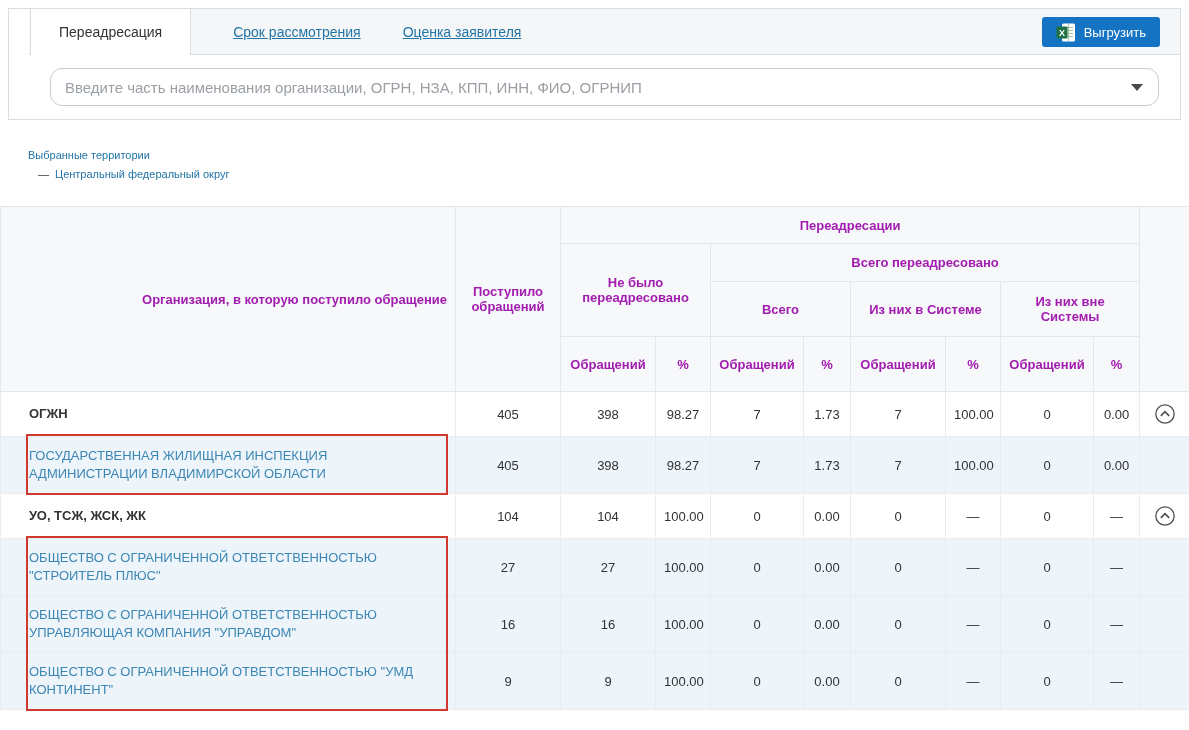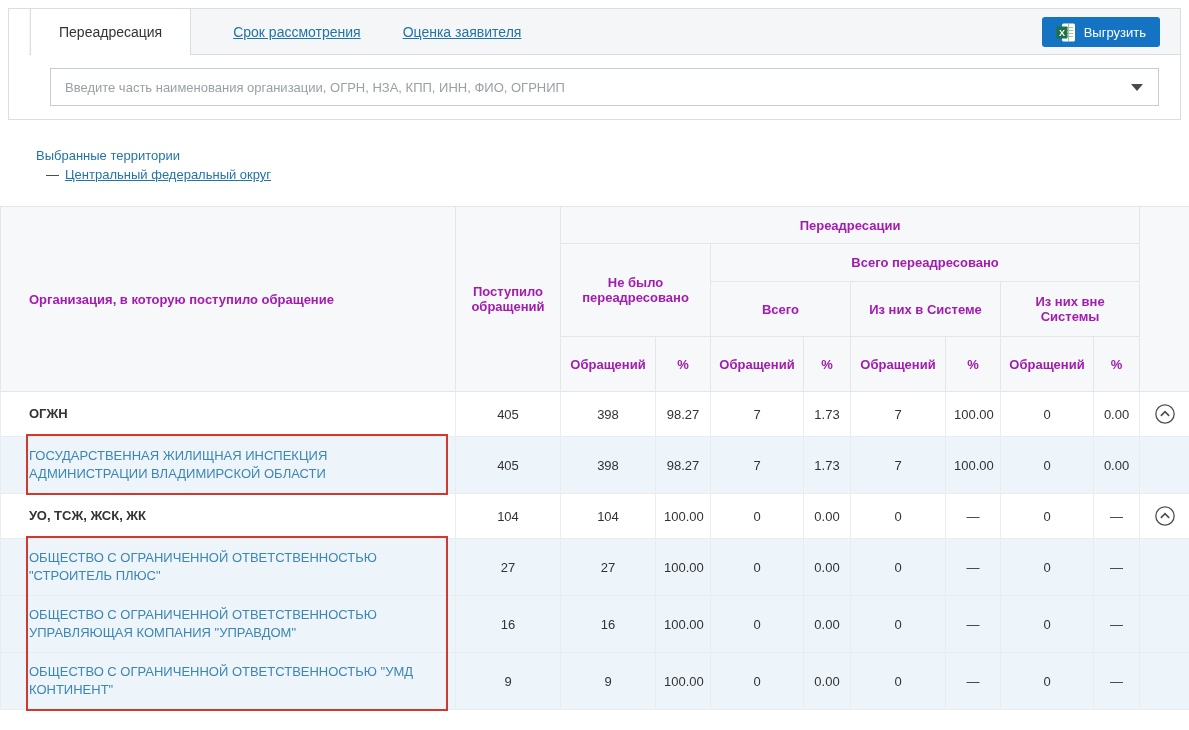--- a/index.html
+++ b/index.html
@@ -23,47 +23,47 @@
     color:var(--link-blue,#2374a6); text-decoration:underline; cursor:pointer;
   }
   .export-btn {
     margin-left:auto; margin-right:20px; align-self:center; display:flex; align-items:center; gap:8px;
     background:var(--accent-blue,#1573c4); color:#fff; border:none; border-radius:3px;
     padding:6px 14px; font-size:13px; cursor:pointer; height:30px;
   }
   .search-row { padding:13px 21px; background:#fff; }
   .search-box { position:relative; }
   .search-input {
-    width:100%; height:38px; border:1px solid #c6ccd2; border-radius:0;
-    padding:0 44px 0 14px; font-size:13px; color:#333; outline:none;
+    width:100%; height:38px; border:1px solid #c6ccd2; border-radius:12px;
+    padding:0 44px 0 14px; font-size:15px; color:#333; outline:none;
   }
   .search-input::placeholder { color:#9aa0a6; }
   .chevron-down {
     position:absolute; right:16px; top:16px; width:0; height:0;
     border-left:6px solid transparent; border-right:6px solid transparent; border-top:7px solid #4a4a4a;
   }
 
   
-  .territories { margin:26px 0 22px 36px; font-size:13px; line-height:19px; }
+  .territories { margin:26px 0 22px 28px; font-size:11px; line-height:19px; }
   .terr-title { color:var(--link-blue,#2374a6); cursor:pointer; }
   .terr-row { white-space:nowrap; }
   .terr-row.lvl1 { margin-left:10px; }
   .terr-row.lvl2 { margin-left:29px; }
   .terr-dash { color:#333; margin-right:6px; }
-  .terr-link { color:var(--link-blue,#2374a6); cursor:pointer;text-decoration:underline; }
+  .terr-link { color:var(--link-blue,#2374a6); cursor:pointer; }
 
   
   .table-wrap { position:relative; }
   table { width:100%; border-collapse:collapse; table-layout:fixed; font-size:13px; }
   th {
     background:#f6f8fa; border:1px solid #e3e7ea; font-weight:bold; color:#a21caf;
     text-align:center; padding:6px 8px;
   }
   tr.h1 { height:37px; } tr.h2 { height:38px; } tr.h3 { height:55px; } tr.h4 { height:55px; }
-  th.org-h { text-align:left; padding-left:28px; }
+  th.org-h { text-align:right; padding-left:28px; }
   td {
     border:1px solid #e9edf0; text-align:center; padding:6px 8px;
     vertical-align:middle; color:#333; background:inherit;
   }
   td.org-cell { text-align:left; padding-left:28px; padding-right:14px; line-height:18px;margin-top:40px; }
   tr.r-group { height:45px; background:#fff; }
   tr.r-group td.org-cell { font-weight:bold; }
   tr.r-org { height:57px; background:var(--row-alt-bg,#edf4fa); }
   .org-link { color:var(--org-link-blue,#3c86b4); cursor:pointer; text-decoration:none; }
   td.icon-cell { padding:0; }

